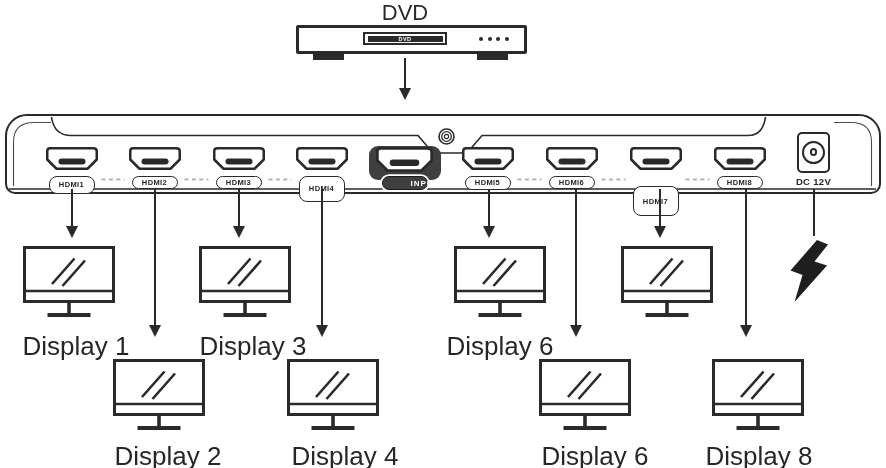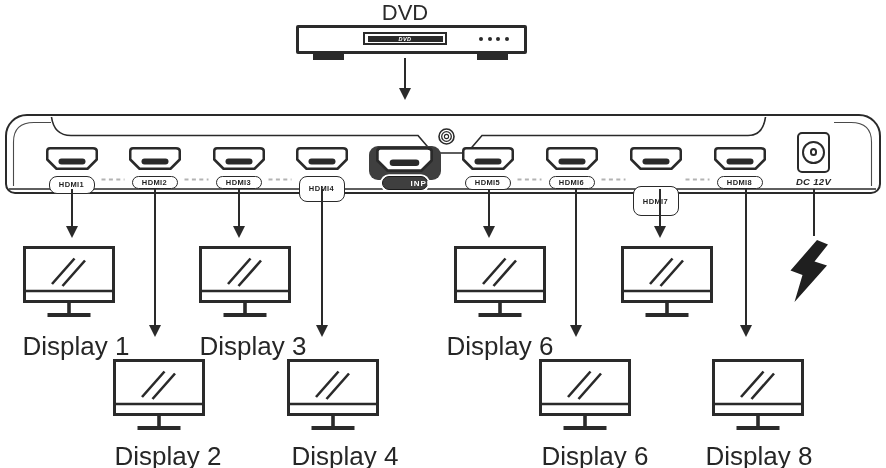--- a/index.html
+++ b/index.html
@@ -1,21 +1,21 @@
 <!DOCTYPE html>
 <html><head>
 <meta charset="utf-8">
 <style>
   html,body{margin:0;padding:0;background:#fff;}
   #canvas{
     position:relative;width:886px;height:468px;background:#fff;overflow:hidden;
     font-family:"Liberation Sans", sans-serif;color:#262626;
   }
   .abs{position:absolute;}
-  .center-text{display:flex;align-items:center;justify-content:center;text-align:center;font-style:italic;}
+  .center-text{display:flex;align-items:center;justify-content:center;text-align:center;}
 
   
   .dvd-body{border:3px solid #2a2a2a;background:#fff;border-radius:2px;box-sizing:border-box;}
   .dvd-tray{border:2px solid #2a2a2a;background:#fff;box-sizing:border-box;}
   .dvd-tray-bar{background:#2a2a2a;color:#fff;font-size:5.5px;font-weight:bold;letter-spacing:.5px;}
   .dvd-dot{width:4px;height:4px;border-radius:50%;background:#2a2a2a;display:inline-block;}
   .dvd-foot{background:#2a2a2a;}
 
   
   .splitter{border:2.5px solid #2a2a2a;border-radius:22px 22px 10px 10px;background:#fff;box-sizing:border-box;}

